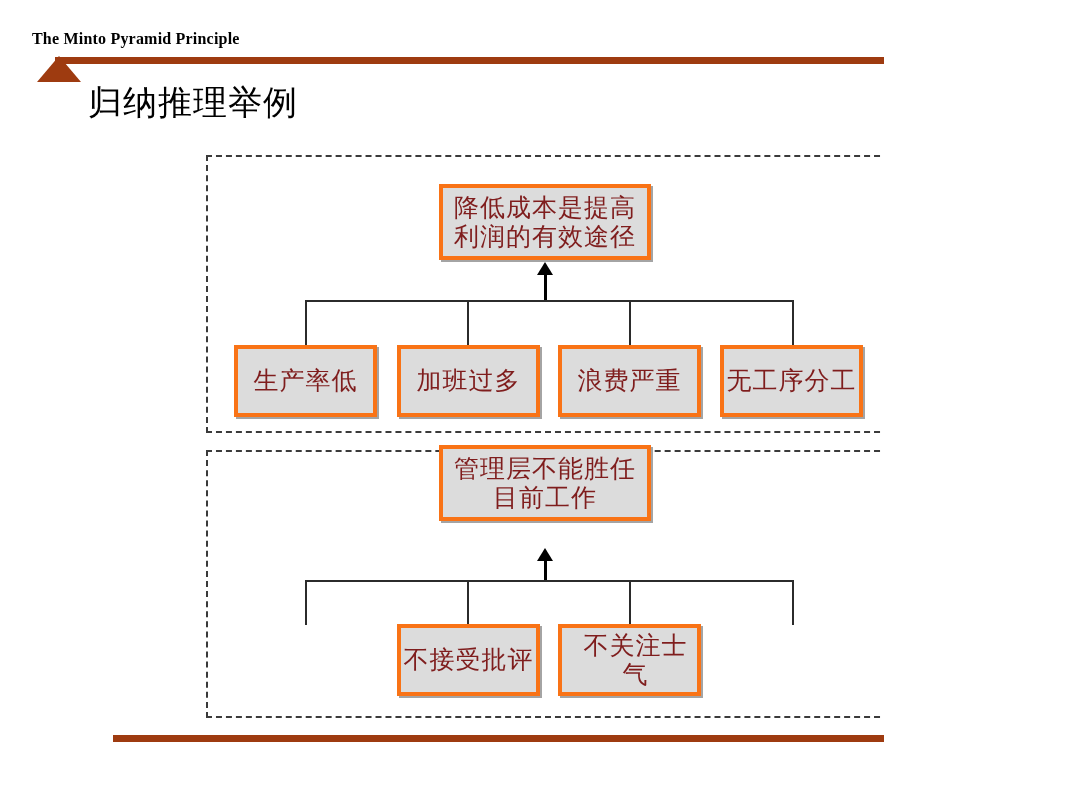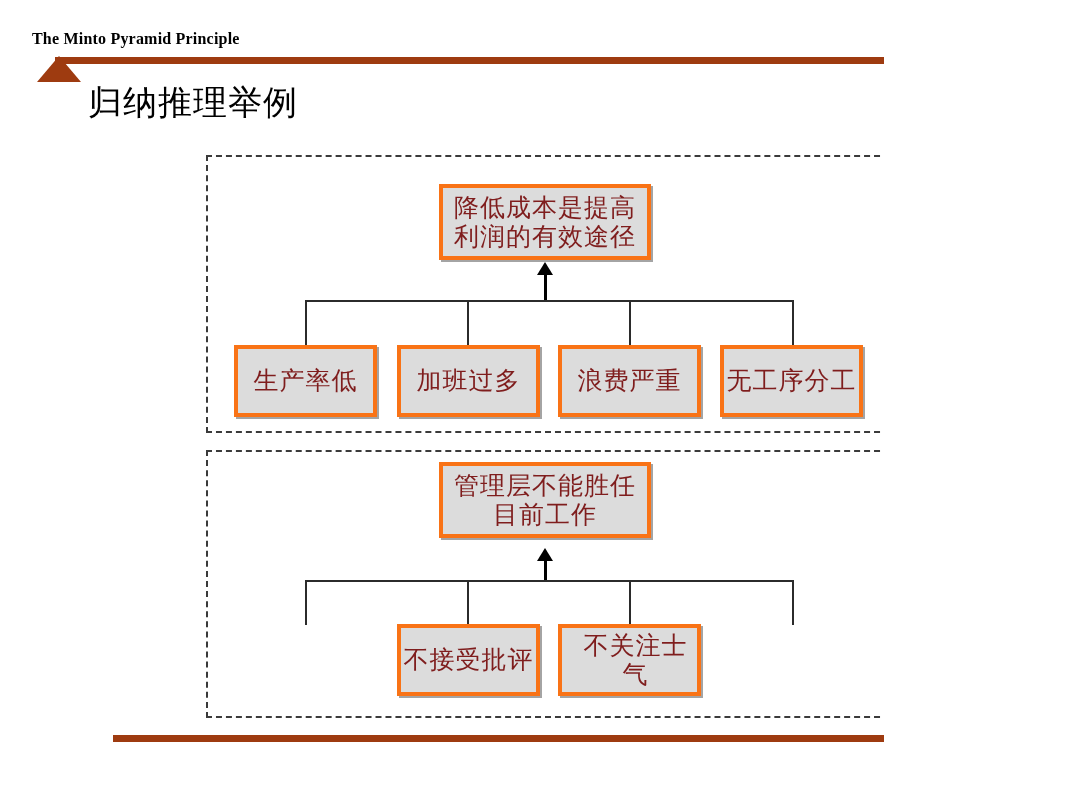--- a/index.html
+++ b/index.html
@@ -112,21 +112,21 @@
     line-height: 1.18;
     letter-spacing: 1px;
     color: #7f1d1d;
     white-space: pre-line;
   }
   .node-top { width: 212px; height: 76px; }
   .node-leaf { width: 143px; height: 72px; }
 
   
   #box-top-0  { left: 439px; top: 184px; }
-  #box-top-1  { left: 439px; top: 462px; }
+  #box-top-1  { left: 439px; top: 445px; }
 
   
   #box-g0-l0 { left: 234px; top: 345px; }
   #box-g0-l1 { left: 397px; top: 345px; }
   #box-g0-l2 { left: 558px; top: 345px; }
   #box-g0-l3 { left: 720px; top: 345px; }
   
   #box-g1-l0 { left: 234px; top: 624px; }
   #box-g1-l1 { left: 397px; top: 624px; text-align: center; }
   #box-g1-l2 { left: 558px; top: 624px; padding-left: 12px; }

